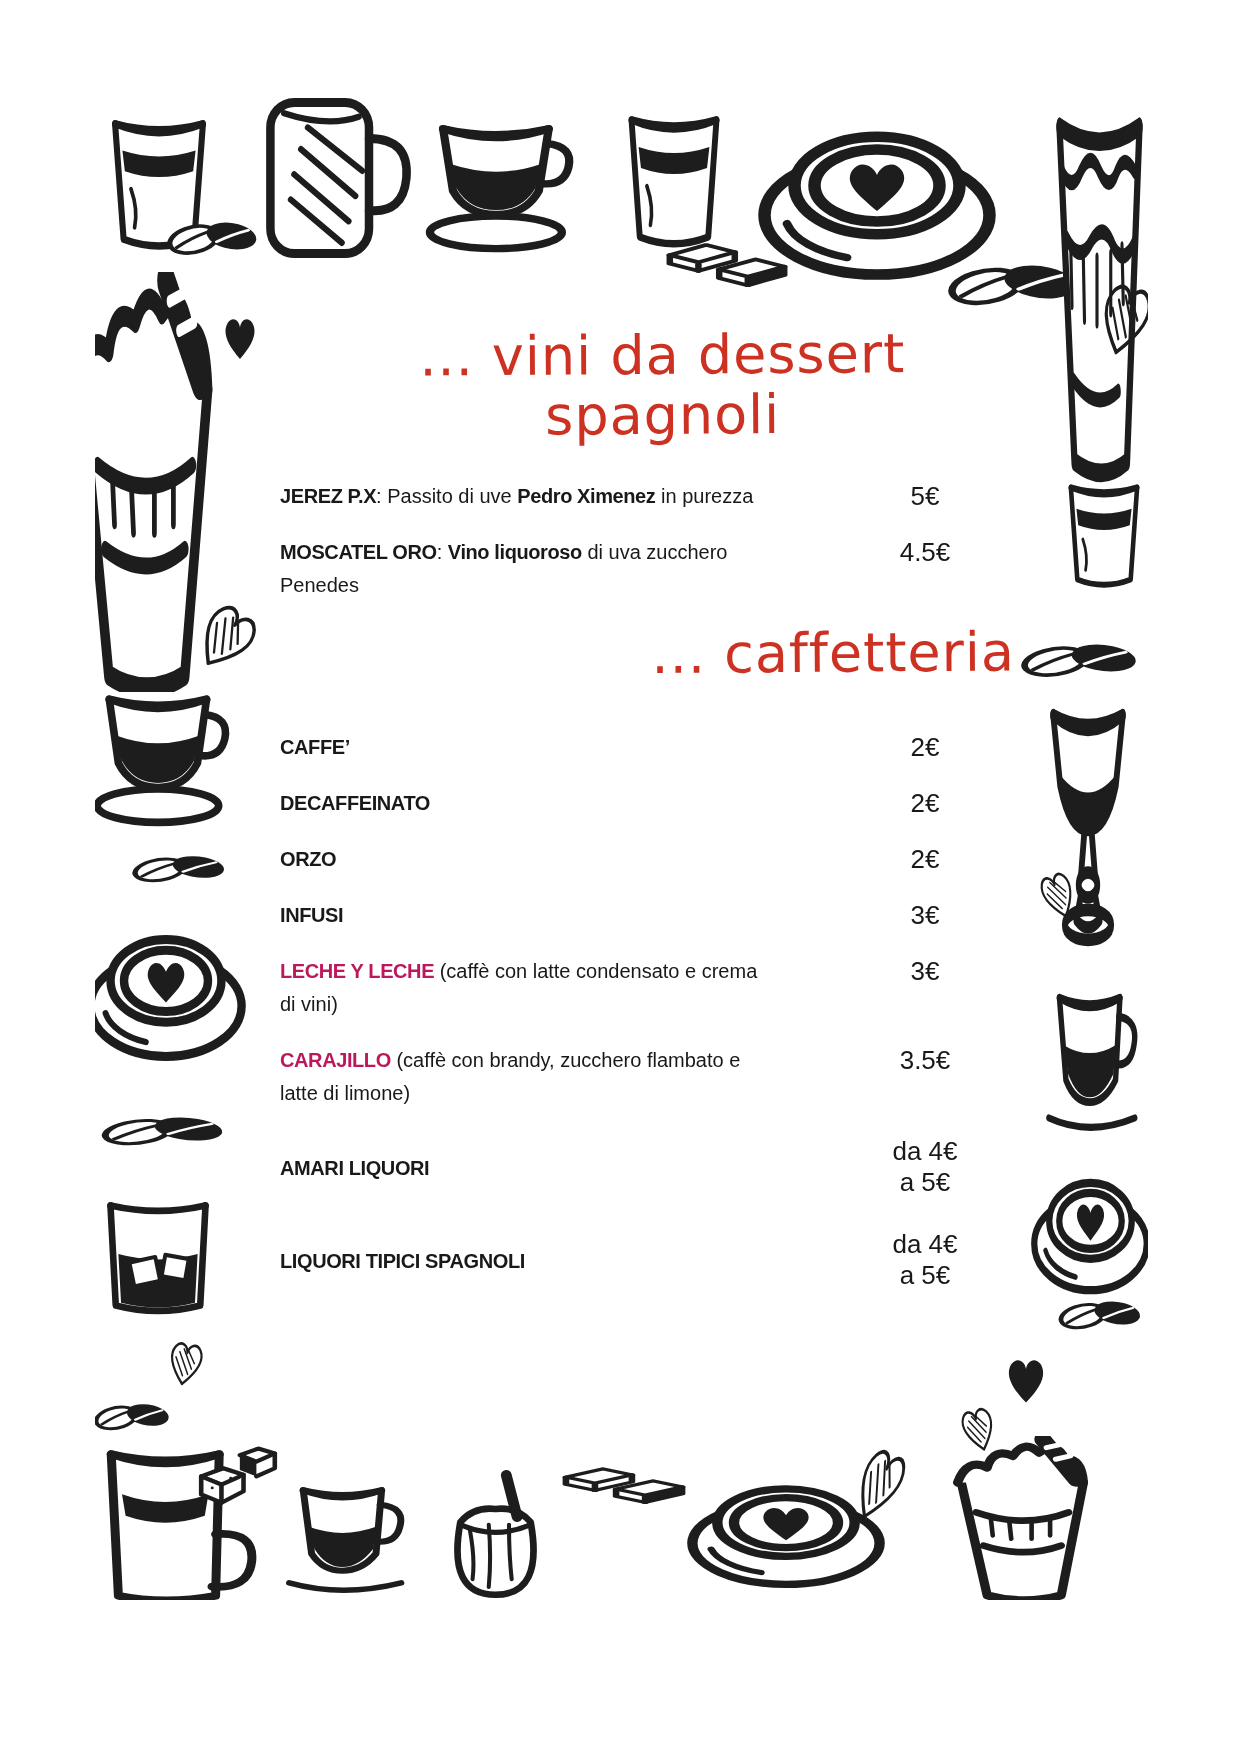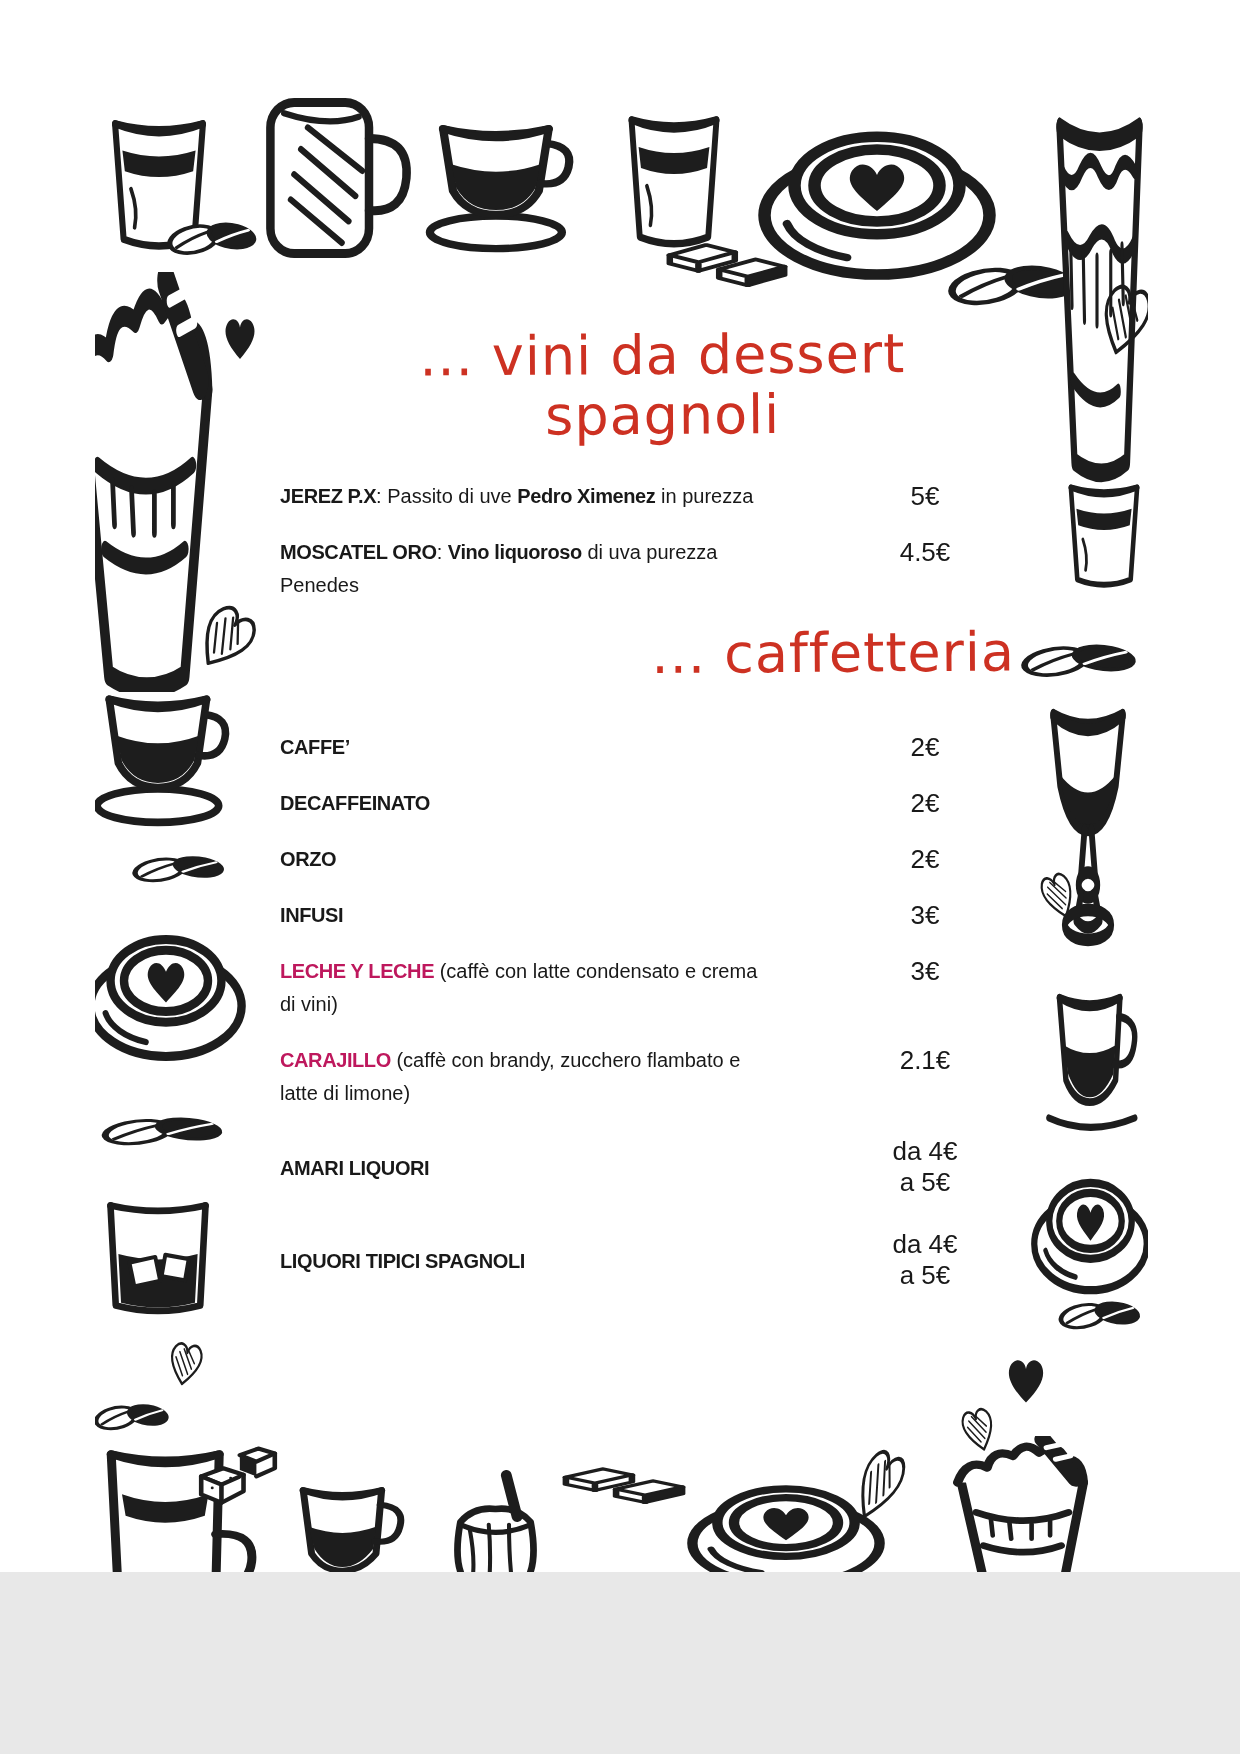--- a/index.html
+++ b/index.html
@@ -1,17 +1,17 @@
 <!DOCTYPE html>
 <html><head>
 <meta charset="utf-8">
 <style>
   html,body{margin:0;padding:0;background:#e8e8e8;}
   .page{
-    position:relative;width:1240px;height:1572px;background:#ffffff;
+    position:relative;width:1240px;height:1754px;background:#ffffff;
     font-family:"Liberation Sans",sans-serif;overflow:hidden;margin:0 auto;
   }
   
   .deco-frame{position:absolute;left:95px;top:88px;width:1053px;height:1512px;overflow:hidden;}
   .deco{position:absolute;}
   .deco svg{width:100%;height:100%;display:block;}
   
   .menu{position:absolute;left:280px;top:326px;width:705px;}
   .script-title{
     font-weight:400;font-size:54px;line-height:60px;color:#cd3122;
@@ -418,21 +418,21 @@
   <main class="menu">
     <h1 class="script-title t1">... vini da dessert spagnoli</h1>
     <div id="items-0">
         <div class="item">
           <div class="itext"><span class="iname">JEREZ P.X</span><span>: Passito di uve </span><span class="b">Pedro Ximenez</span><span> in purezza</span></div>
           <div class="iprice">
             <div>5€</div>
           </div>
         </div>
         <div class="item">
-          <div class="itext"><span class="iname">MOSCATEL ORO</span><span>: </span><span class="b">Vino liquoroso</span><span> di uva purezza</span><br><span>Penedes</span></div>
+          <div class="itext"><span class="iname">MOSCATEL ORO</span><span>: </span><span class="b">Vino liquoroso</span><span> di uva zucchero</span><br><span>Penedes</span></div>
           <div class="iprice">
             <div>4.5€</div>
           </div>
         </div>
       </div>
 
     <h1 class="script-title t2">... caffetteria</h1>
     <div id="items-1">
         <div class="item">
           <div class="itext"><span class="iname">CAFFE’</span></div>
@@ -460,21 +460,21 @@
         </div>
         <div class="item">
           <div class="itext"><span class="iname red">LECHE Y LECHE</span><span> (caffè con latte condensato e crema</span><br><span>di vini)</span></div>
           <div class="iprice">
             <div>3€</div>
           </div>
         </div>
         <div class="item sp-md">
           <div class="itext"><span class="iname red">CARAJILLO</span><span> (caffè con brandy, zucchero flambato e</span><br><span>latte di limone)</span></div>
           <div class="iprice">
-            <div>2.1€</div>
+            <div>3.5€</div>
           </div>
         </div>
         <div class="item sp-lg">
           <div class="itext"><span class="iname">AMARI LIQUORI</span></div>
           <div class="iprice range">
             <div>da 4€</div>
             <div>a 5€</div>
           </div>
         </div>
         <div class="item">

